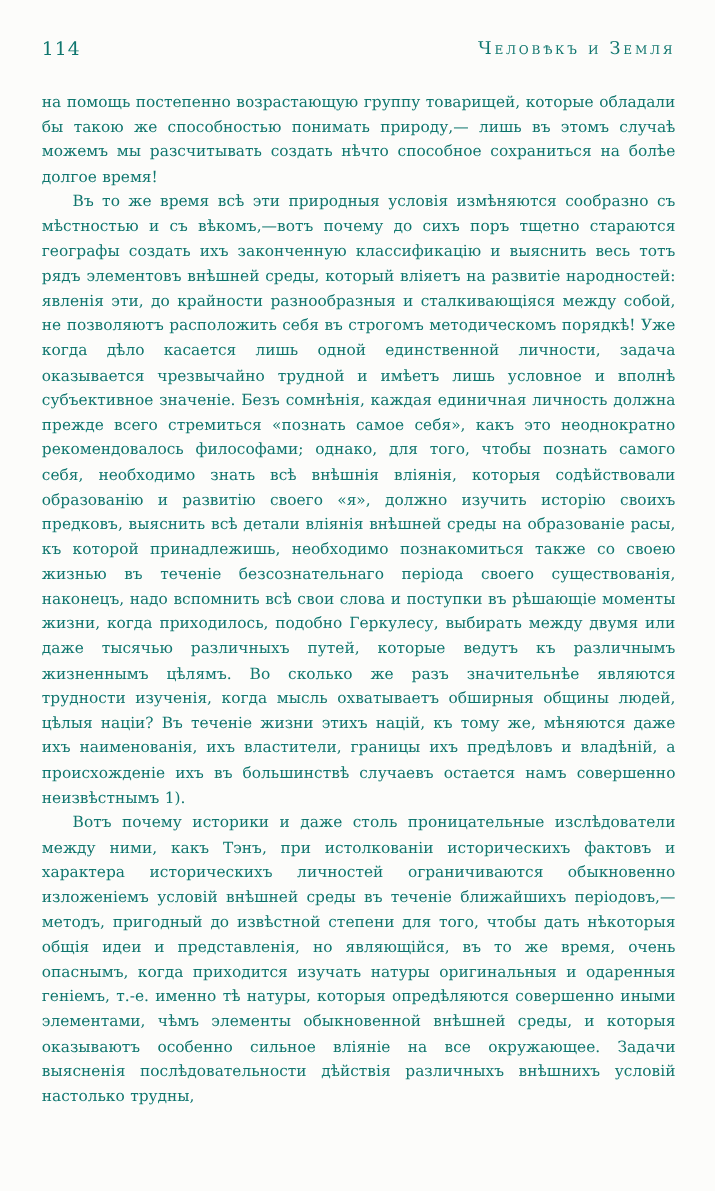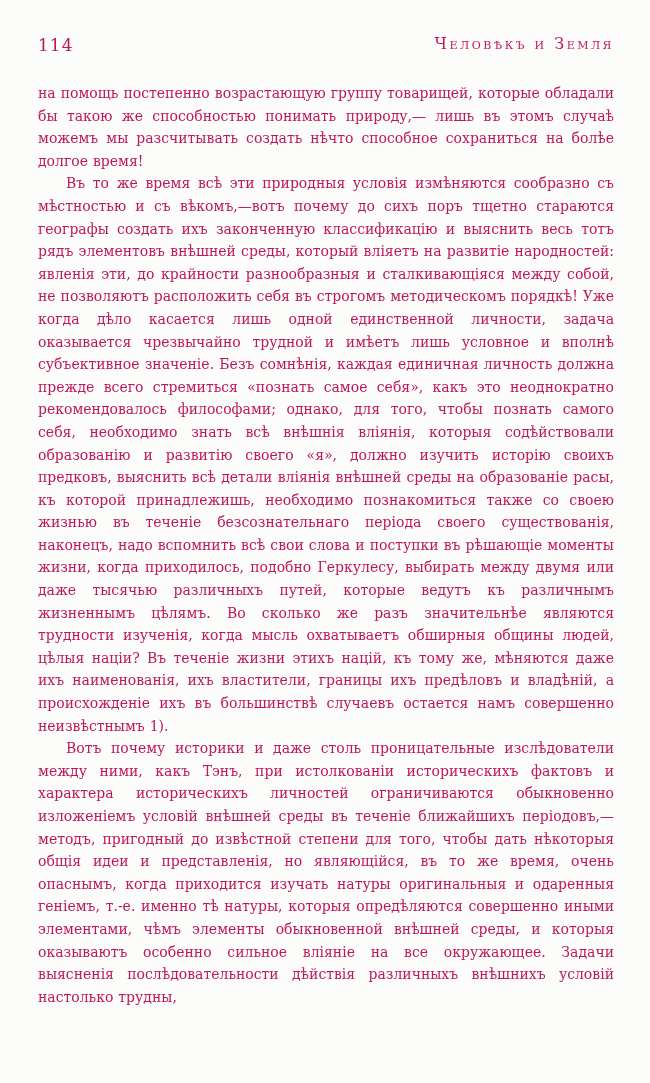--- a/index.html
+++ b/index.html
@@ -9,21 +9,21 @@
   }
   .page {
     position: relative;
     width: 650px;
     height: 1083px;
     margin: 0 auto;
     background: #fcfcfa;
     box-sizing: border-box;
     padding: 34px 36px 0 38px;
     font-family: "DejaVu Serif", "Liberation Serif", serif;
-    color: #be185d;
+    color: #0f766e;
     overflow: hidden;
   }
   .page-header {
     position: relative;
     height: 24px;
     margin-bottom: 24px;
   }
   .page-number {
     position: absolute;
     left: 0;

